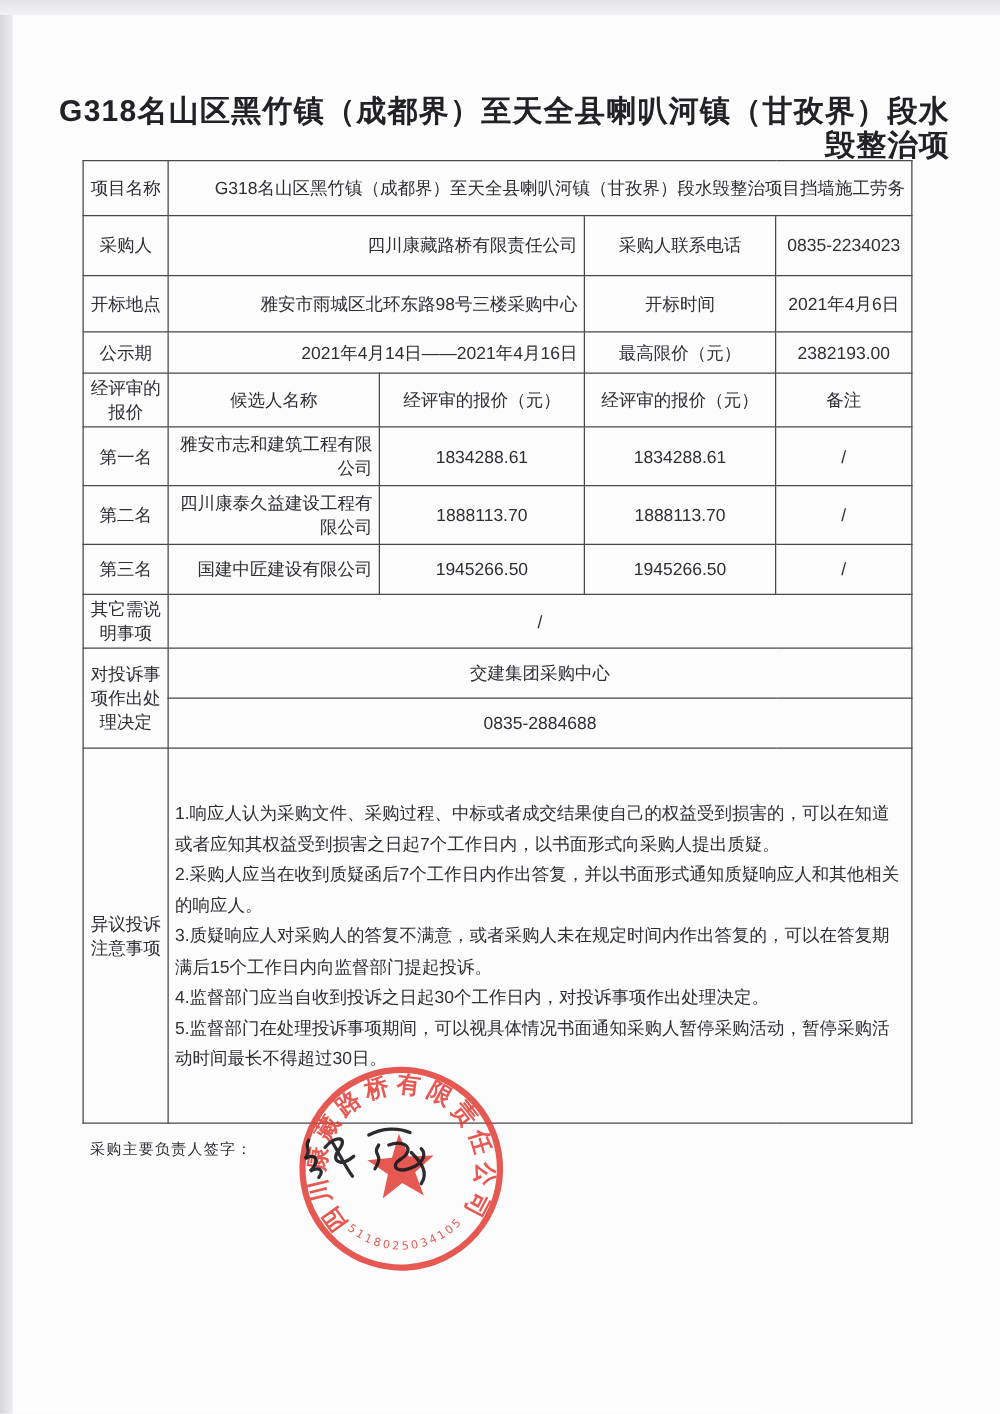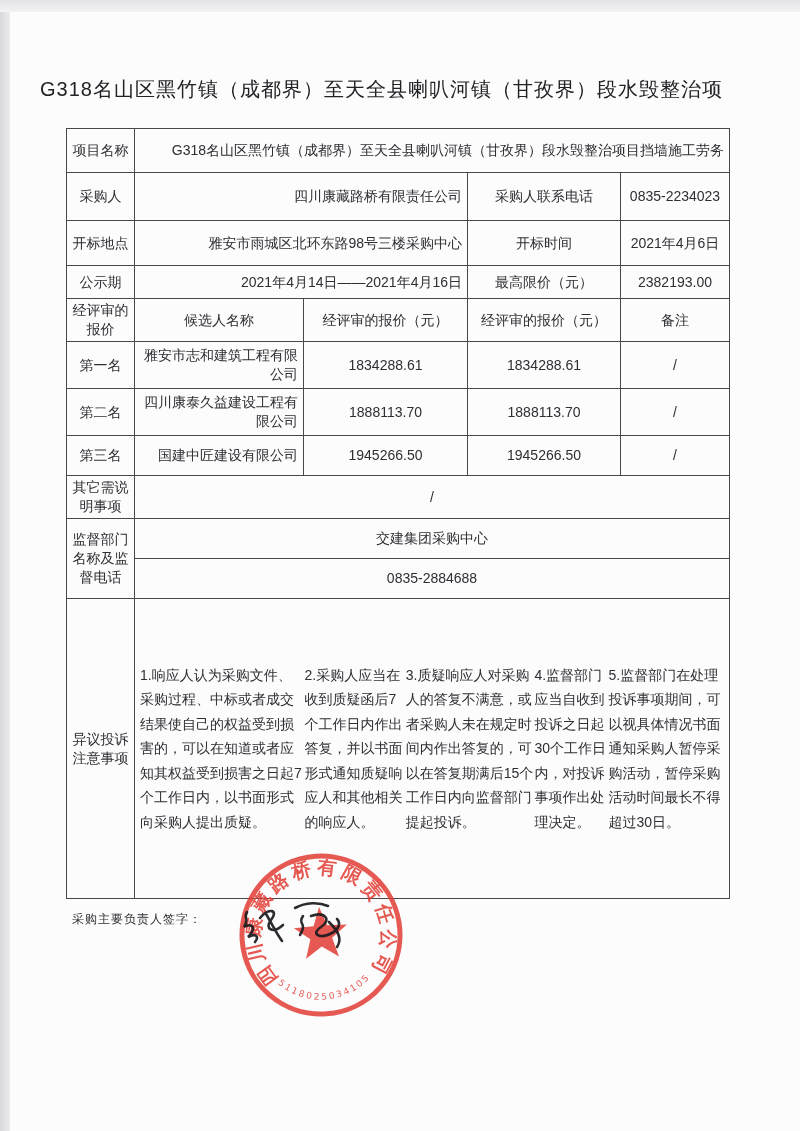--- a/index.html
+++ b/index.html
@@ -18,21 +18,21 @@
   .scan-edge-left {
     position:absolute; left:0; top:0; width:10px; height:100%;
     background:linear-gradient(90deg,#d8d8dc,#ececef);
   }
   .scan-edge-top {
     position:absolute; left:0; top:0; width:100%; height:12px;
     background:linear-gradient(180deg,#e3e3e7,#f3f3f5);
   }
   .doc-title {
     position:absolute; left:40px; top:76px; width:720px;
-    text-align:left; font-weight:normal; font-size:20px;
+    text-align:right; font-weight:bold; font-size:24px;
     line-height:27px; letter-spacing:1px; color:#222226;
   }
   table.main {
     position:absolute; left:66px; top:128px; width:663px;
     border-collapse:collapse; table-layout:fixed;
     font-size:14px; color:#2e2e33;
   }
   table.main td {
     border:1.6px solid #47474c;
     vertical-align:middle;
@@ -42,21 +42,21 @@
   }
   tr.r1{height:44px} tr.r2{height:48px} tr.r3{height:45px} tr.r4{height:33px}
   tr.r5{height:42px} tr.r6{height:47px} tr.r7{height:47px} tr.r8{height:40px}
   tr.r9{height:42px} tr.r10a{height:40px} tr.r10b{height:40px} tr.r11{height:300px}
   td.lbl { text-align:center; }
   td.lbl-c { text-align:center; padding:2px 3px; }
   td.c { text-align:center; }
   td.l { text-align:right; padding-left:8px; }
   td.objection-cell { padding:0 10px 0 7px; }
   .objection-box {
-    height:100%; display:flex; flex-direction:row; justify-content:space-between;
+    height:100%; display:flex; flex-direction:column; justify-content:space-between;
   }
   .objection-box p { line-height:24.5px; text-align:left; }
   .sig-label {
     position:absolute; left:72px; top:911px;
     font-size:12px; color:#2e2e33; letter-spacing:1px;
   }
   .stamp {
     position:absolute; left:231px; top:845px; width:180px; height:180px;
     opacity:0.84;
   }
@@ -133,21 +133,21 @@
     <td class="l">国建中匠建设有限公司</td>
     <td class="c">1945266.50</td>
     <td class="c">1945266.50</td>
     <td class="c">/</td>
   </tr>
   <tr class="r9">
     <td class="lbl">其它需说明事项</td>
     <td class="c" colspan="4">/</td>
   </tr>
   <tr class="r10a">
-    <td class="lbl-c" rowspan="2">监督部门名称及监督电话</td>
+    <td class="lbl-c" rowspan="2">对投诉事项作出处理决定</td>
     <td class="c" colspan="4">交建集团采购中心</td>
   </tr>
   <tr class="r10b">
     <td class="c" colspan="4">0835-2884688</td>
   </tr>
   <tr class="r11">
     <td class="lbl">异议投诉注意事项</td>
     <td class="objection-cell" colspan="4">
       <div class="objection-box">
         <p>1.响应人认为采购文件、采购过程、中标或者成交结果使自己的权益受到损害的，可以在知道或者应知其权益受到损害之日起7个工作日内，以书面形式向采购人提出质疑。</p>

